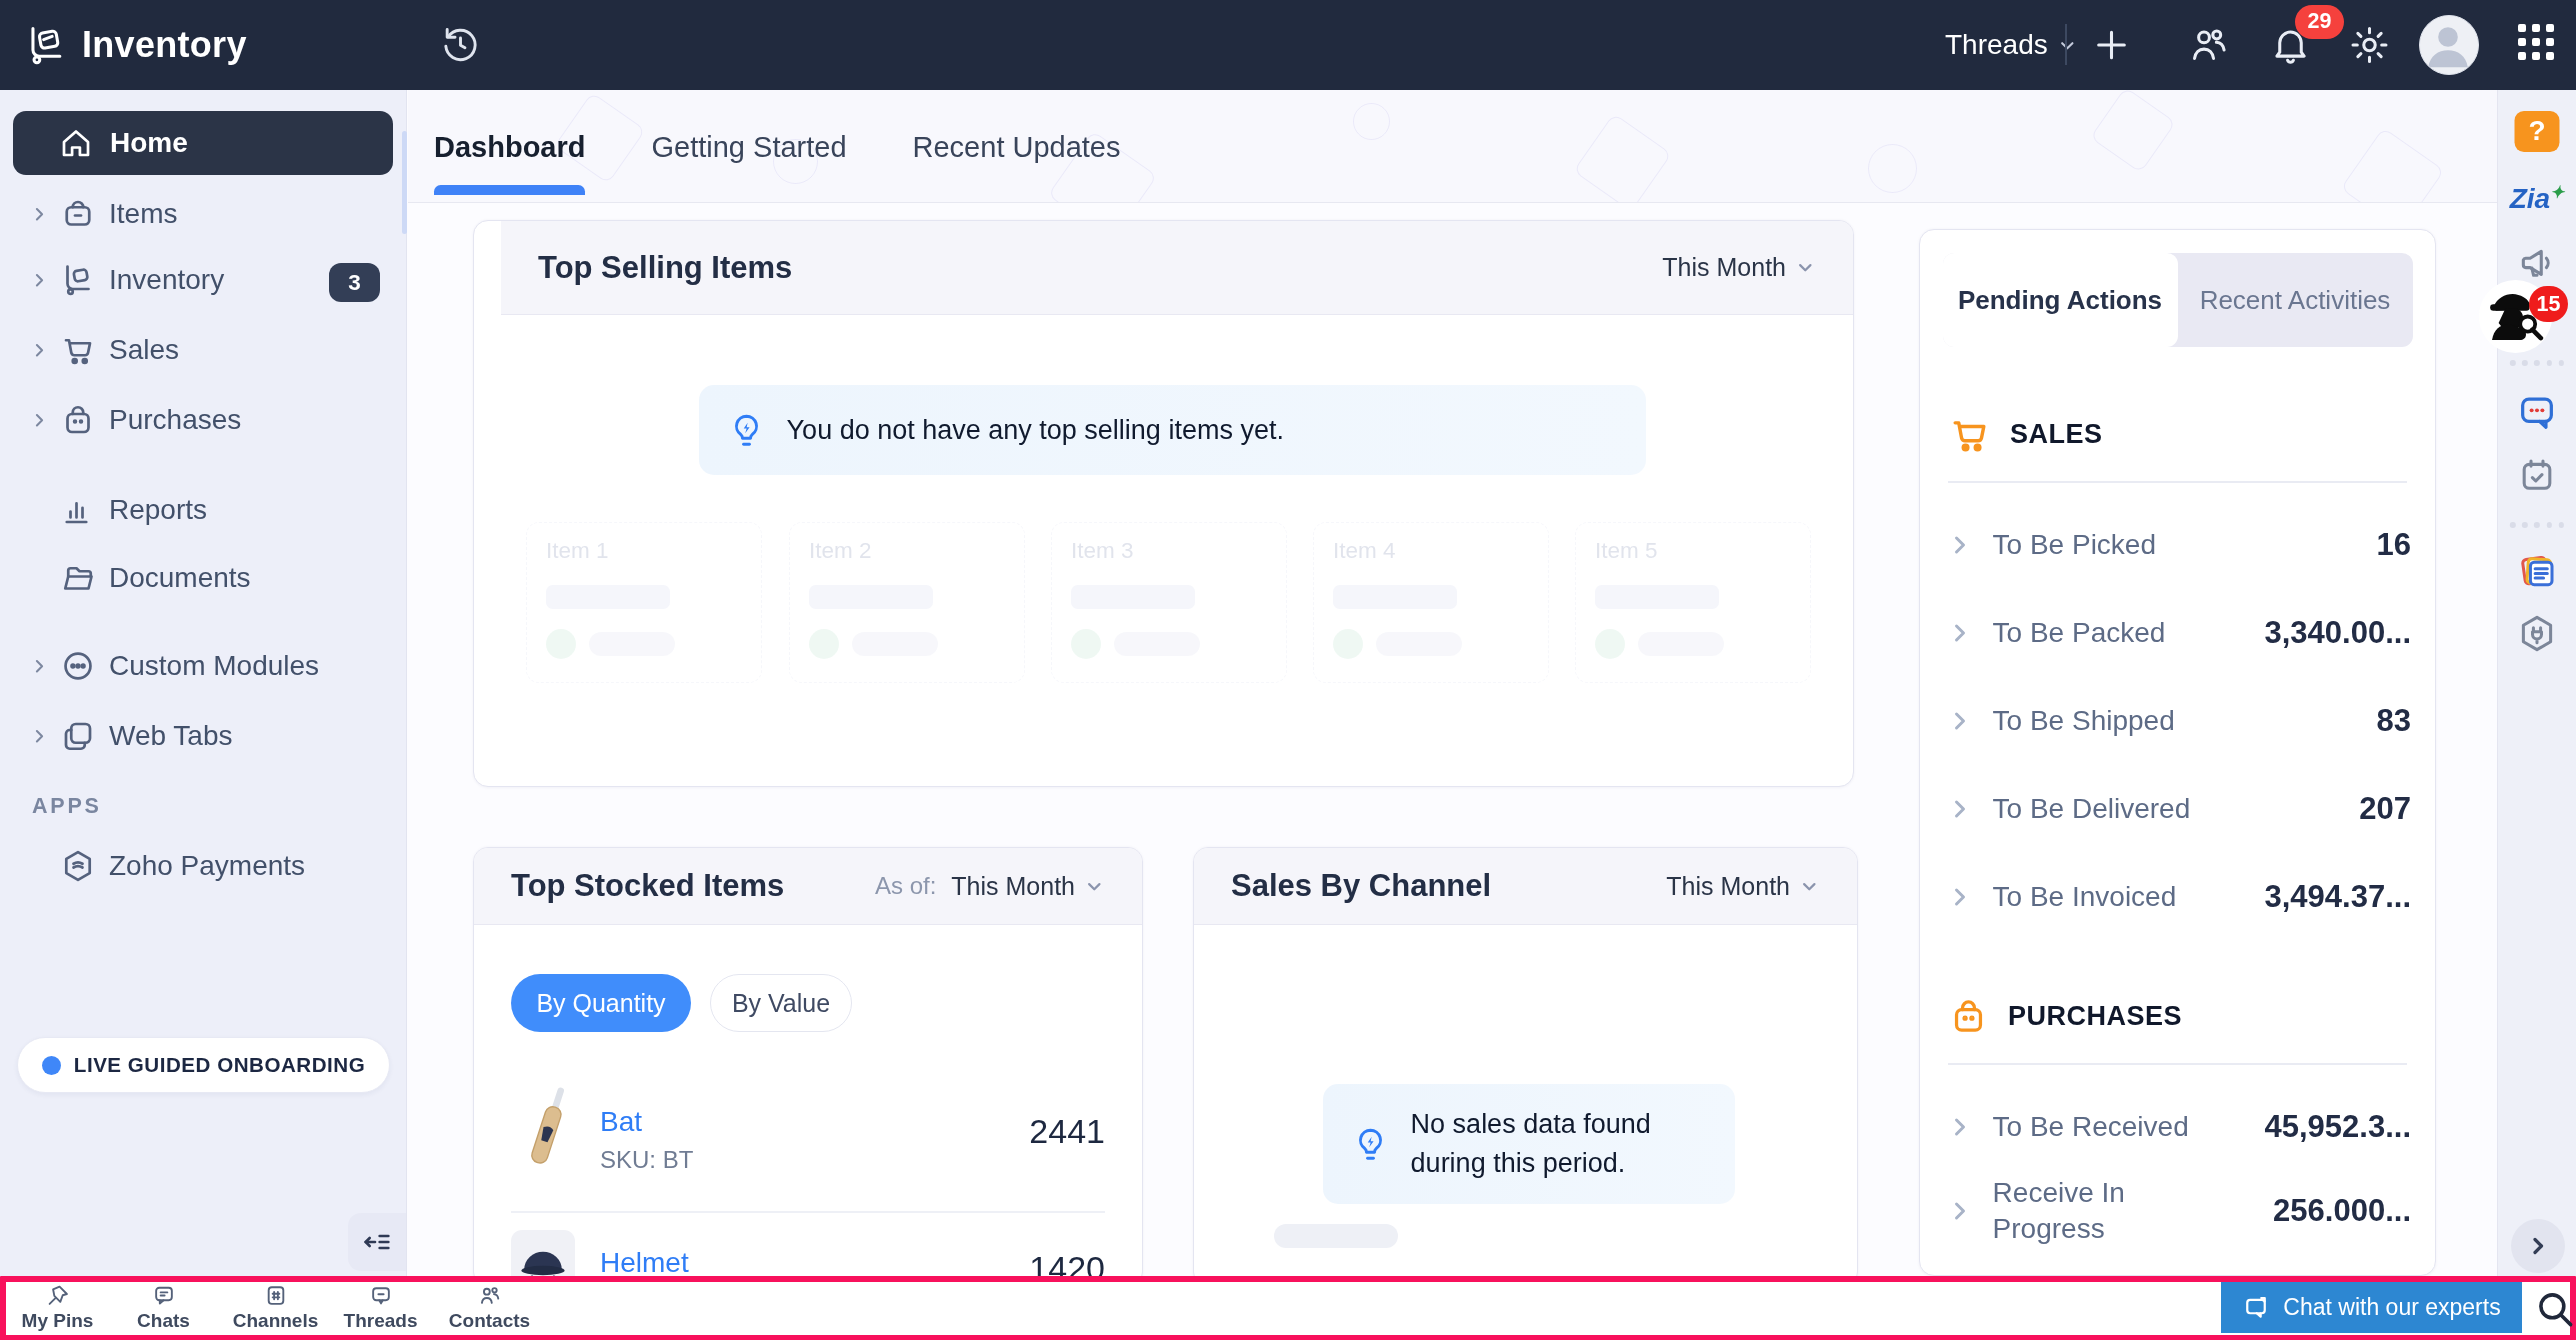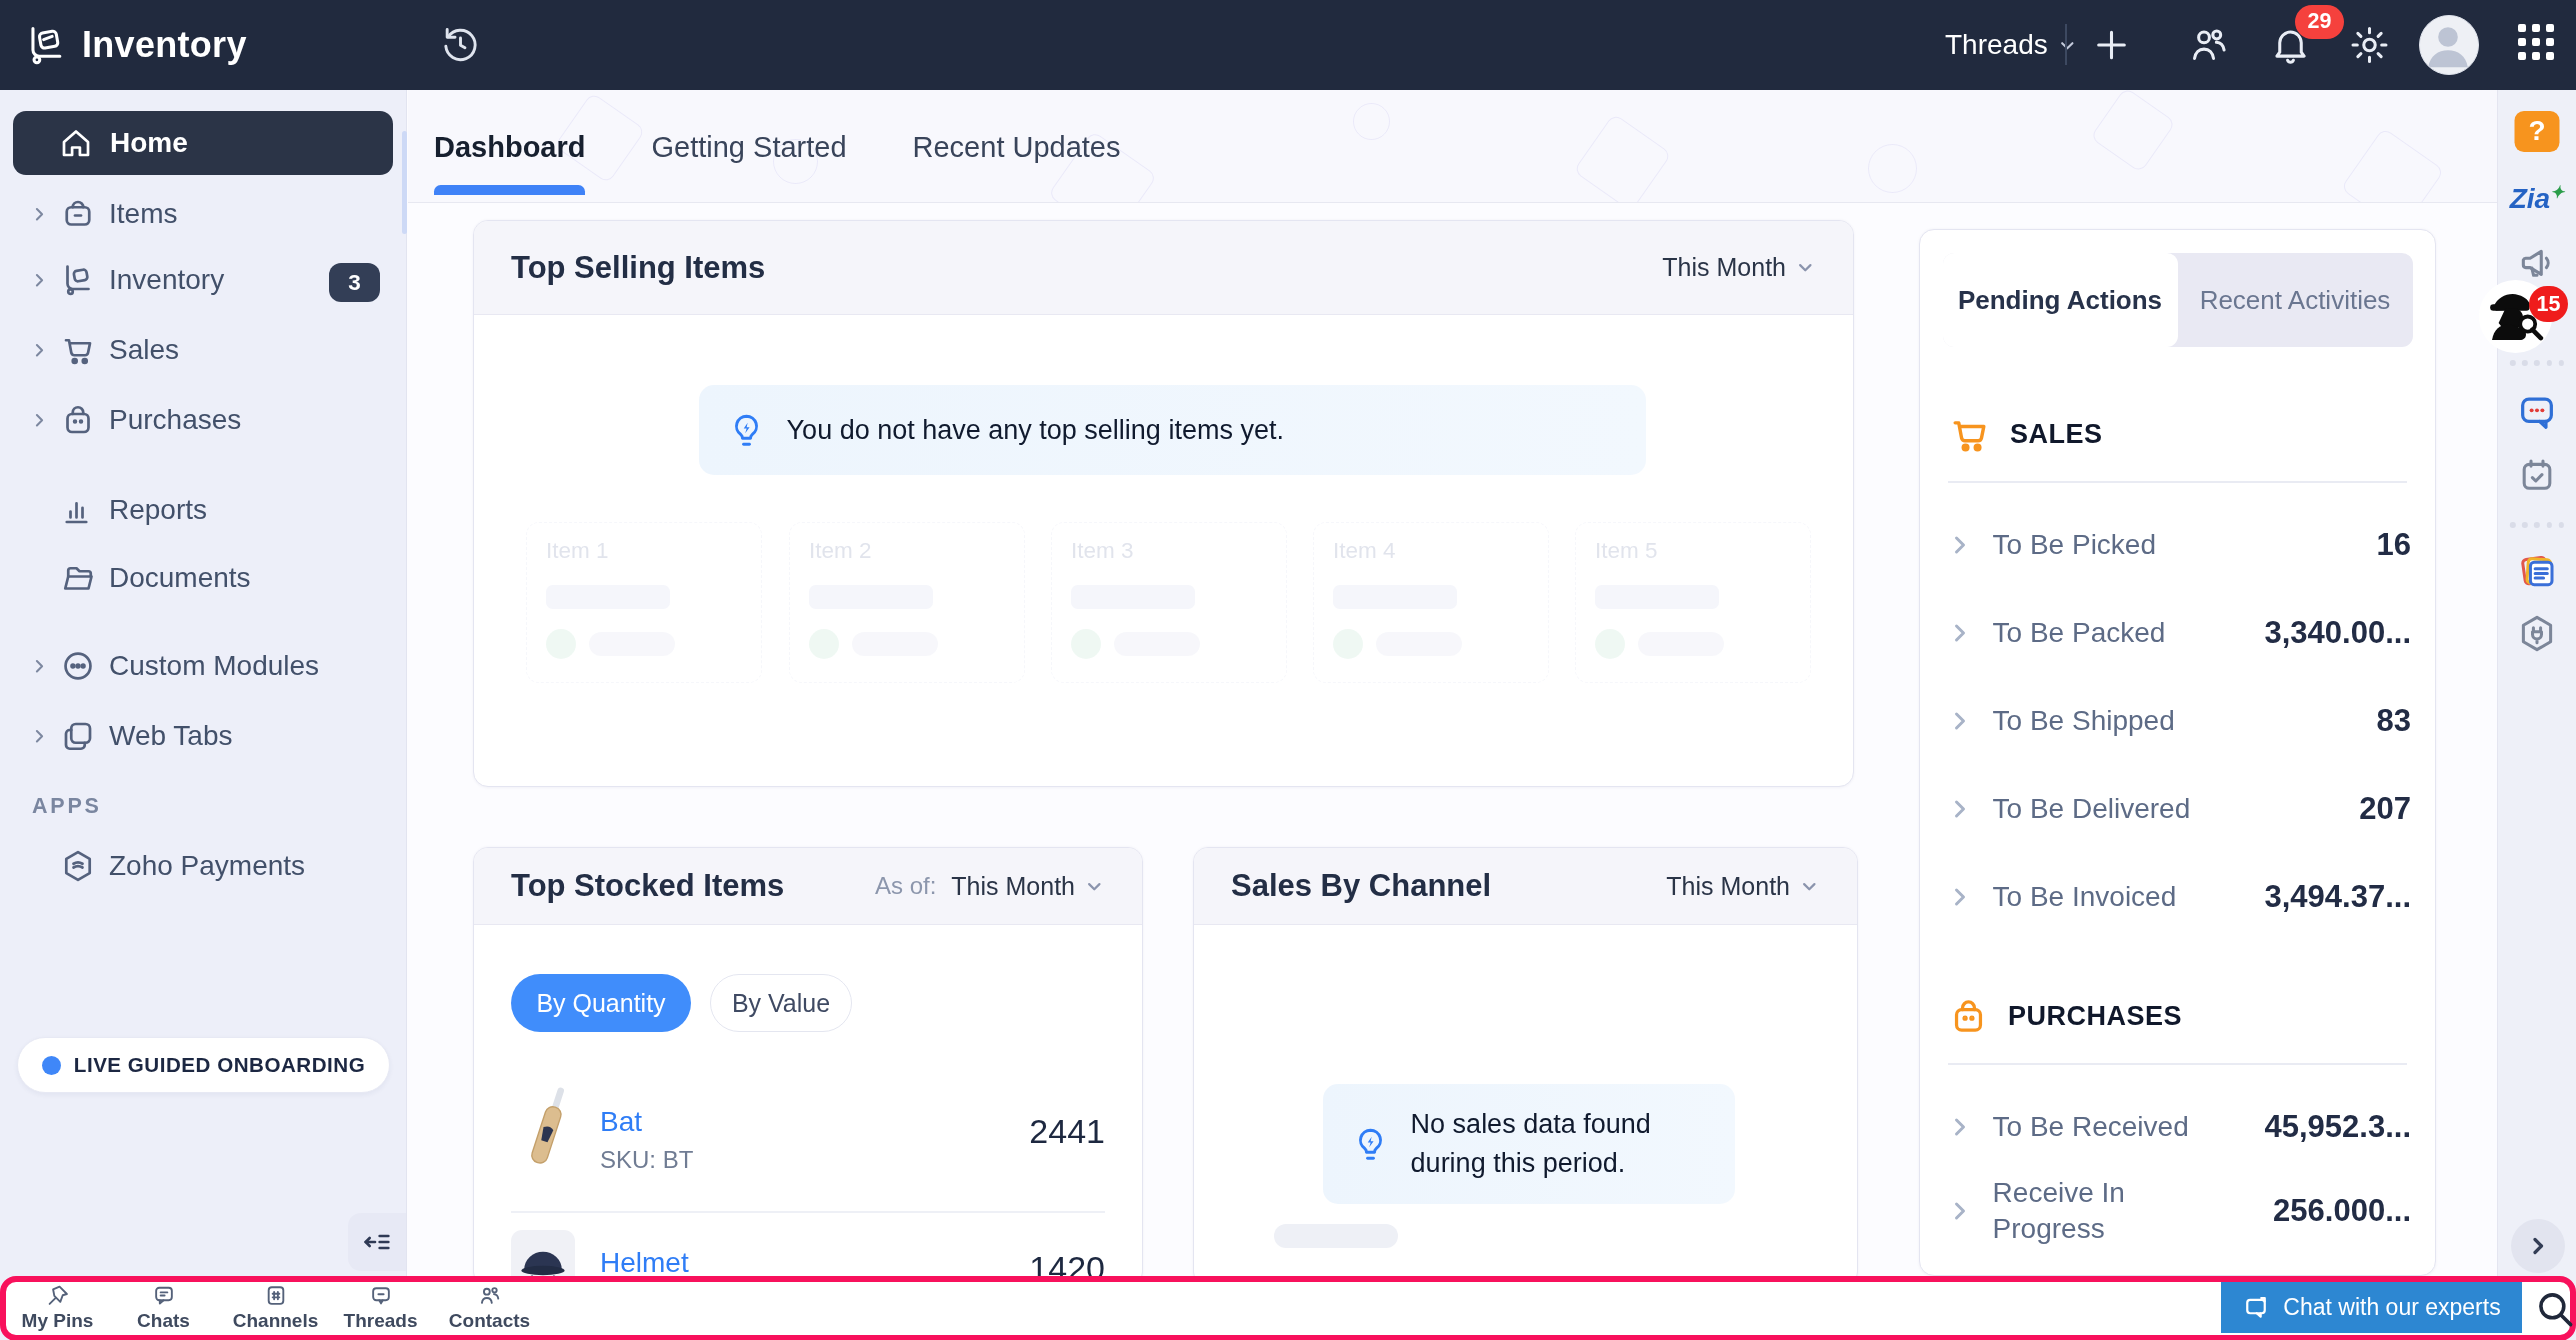--- a/index.html
+++ b/index.html
@@ -56,21 +56,21 @@
   .card { position:absolute; background:#fff; border:0.9px solid #e4e5f1; border-radius:15px; box-shadow:0 0.9px 2.8px rgba(30,40,90,.05); overflow:hidden; z-index:6; }
   .card-header { position:relative; height:77px; background:#f5f5fa; border-bottom:0.9px solid #e8e8f2; display:flex; align-items:center; padding:0 37px; }
   .card-title { font-size:31px; font-weight:600; color:#232e45; }
   .period { margin-left:auto; display:flex; align-items:center; gap:9.4px; cursor:pointer; }
   .period .ptxt { font-size:25px; color:#2a3447; }
   .period .asof { font-size:24px; color:#8c96ac; margin-right:5.6px; }
   .info-box { position:absolute; background:linear-gradient(90deg,#edf5fd,#f2f8fe); border-radius:15px; display:flex; align-items:center; gap:20.6px; padding:0 28px; }
   .info-box .msg { font-size:27px; color:#101a2e; line-height:39px; }
 
   
-  #top-selling { left:473px; top:220px; width:1381px; height:567px; }
+  #top-selling { left:473px; top:220px; width:1381px; height:567px;padding-left:27px; }
   #top-selling .card-header { height:94px; }
   #ts-info { left:225px; top:164px; width:947px; height:90px; }
   .skel-tile { position:absolute; top:301px; width:236px; height:161px; border:1.9px dashed #f0f1f8; border-radius:13px; padding:15px 19px; opacity:.55; }
   .skel-name { font-size:22.5px; color:#c9cede; }
   .skel-bar { margin-top:20.6px; width:124px; height:24px; border-radius:6.6px; background:#edeff8; }
   .skel-botrow { margin-top:20.6px; display:flex; align-items:center; gap:13px; }
   .skel-dot { width:30px; height:30px; border-radius:50%; background:#e2f3ea; }
   .skel-pill { width:86px; height:24px; border-radius:12px; background:#f1f2f8; }
 
   
@@ -109,21 +109,21 @@
   #zia-logo sup { color:#2a9d4a; font-size:17px; }
   .dotsep { display:flex; gap:6.6px; }
   .dotsep span { width:5.6px; height:5.6px; border-radius:50%; background:#d9dce8; }
   #expand-btn { position:absolute; left:13px; top:1129px; width:54px; height:54px; border-radius:50%; background:#e2e4ef; display:flex; align-items:center; justify-content:center; color:#333d55; cursor:pointer; }
 
   
   #detective { position:absolute; left:2477px; top:278px; width:77px; height:77px; z-index:30; cursor:pointer; }
   #spy-badge { position:absolute; left:2529px; top:286px; min-width:39px; height:36px; border-radius:18px; background:#ef1c1c; color:#fff; font-size:21.5px; font-weight:700; display:flex; align-items:center; justify-content:center; z-index:31; padding:0 7.5px; }
 
   
-  #bottombar { position:absolute; left:0; top:1276px; width:2576px; height:65px; background:#fff; border:6.6px solid #f8115c; border-radius:16px; z-index:60; }
+  #bottombar { position:absolute; left:0; top:1276px; width:2576px; height:65px; background:#fff; border:6.6px solid #f8115c; border-radius:1px; z-index:60; }
   .bb-item { position:absolute; top:0.9px; width:103px; height:49px; display:flex; flex-direction:column; align-items:center; justify-content:center; gap:1.9px; color:#55627a; cursor:pointer; }
   .bb-item .blbl { font-size:19px; font-weight:600; color:#3f4a5f; white-space:nowrap; }
   #bb-hours { position:absolute; right:401px; top:0; height:51px; display:flex; align-items:center; font-size:25px; color:#98a1b3; white-space:nowrap; }
   #chat-btn { position:absolute; left:2215px; top:0; width:301px; height:51px; background:#2d87d2; color:#fff; font-size:23px; display:flex; align-items:center; justify-content:center; gap:13px; cursor:pointer; }
   #bb-search { position:absolute; left:2527px; top:4.7px; color:#20283a; cursor:pointer; }
 </style>
 </head>
 <body>
 
 <div id="app">

